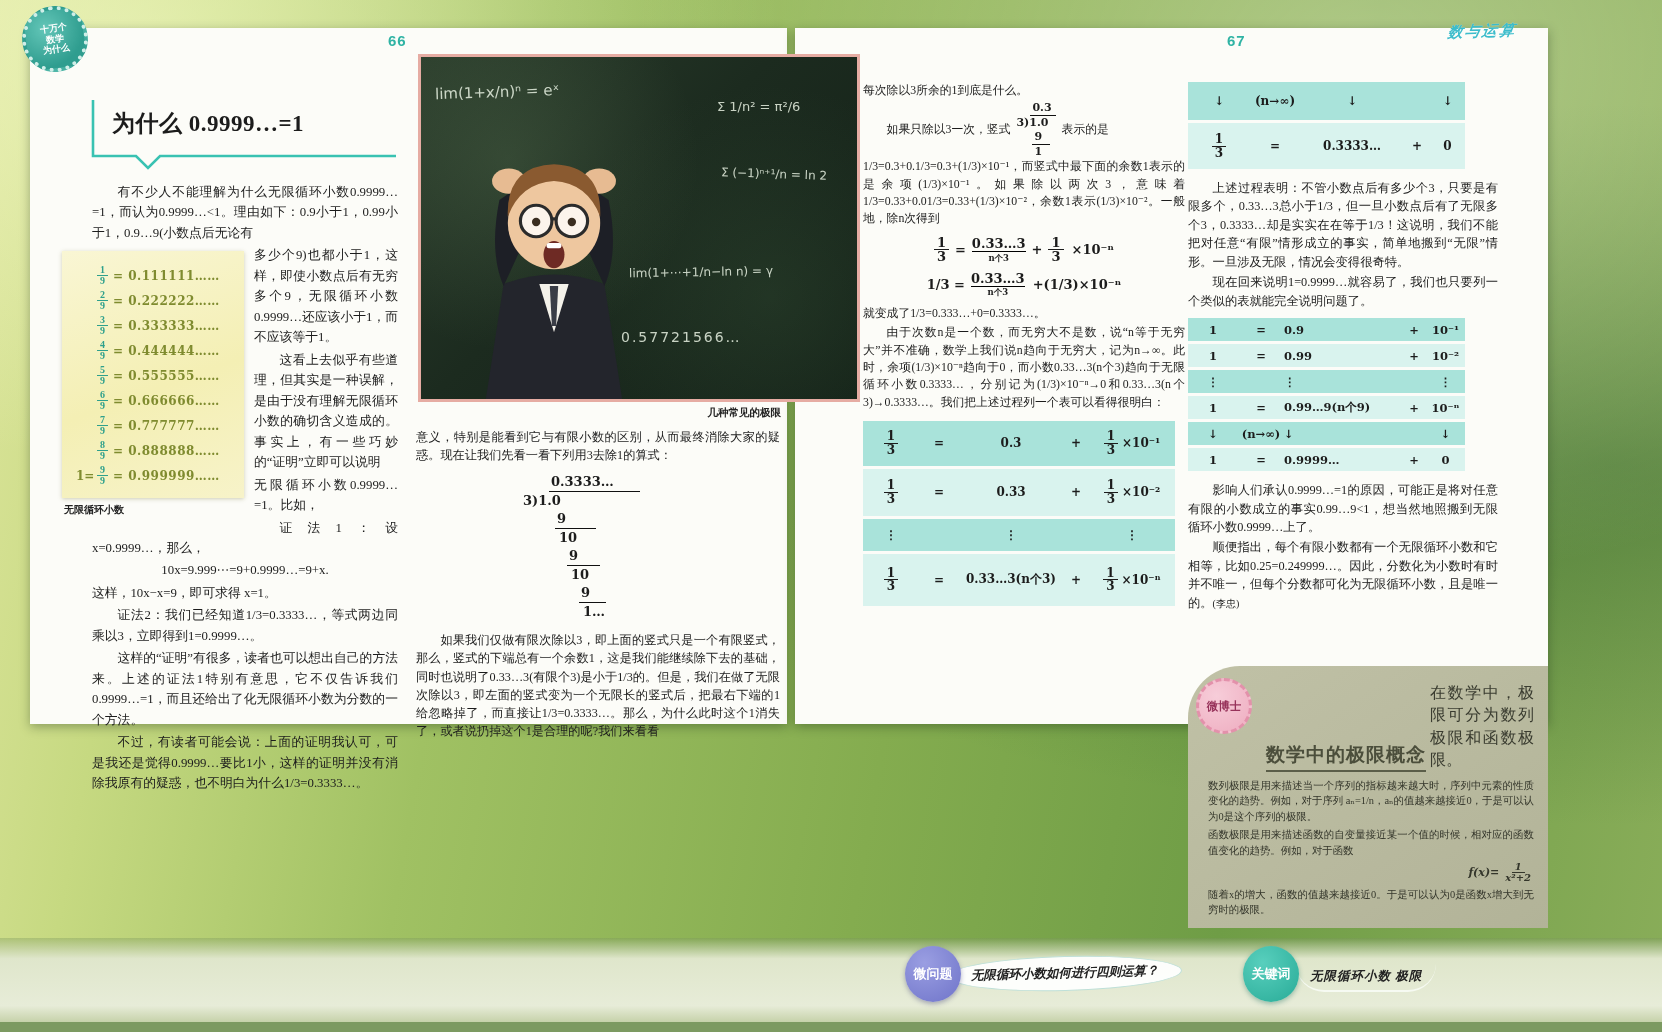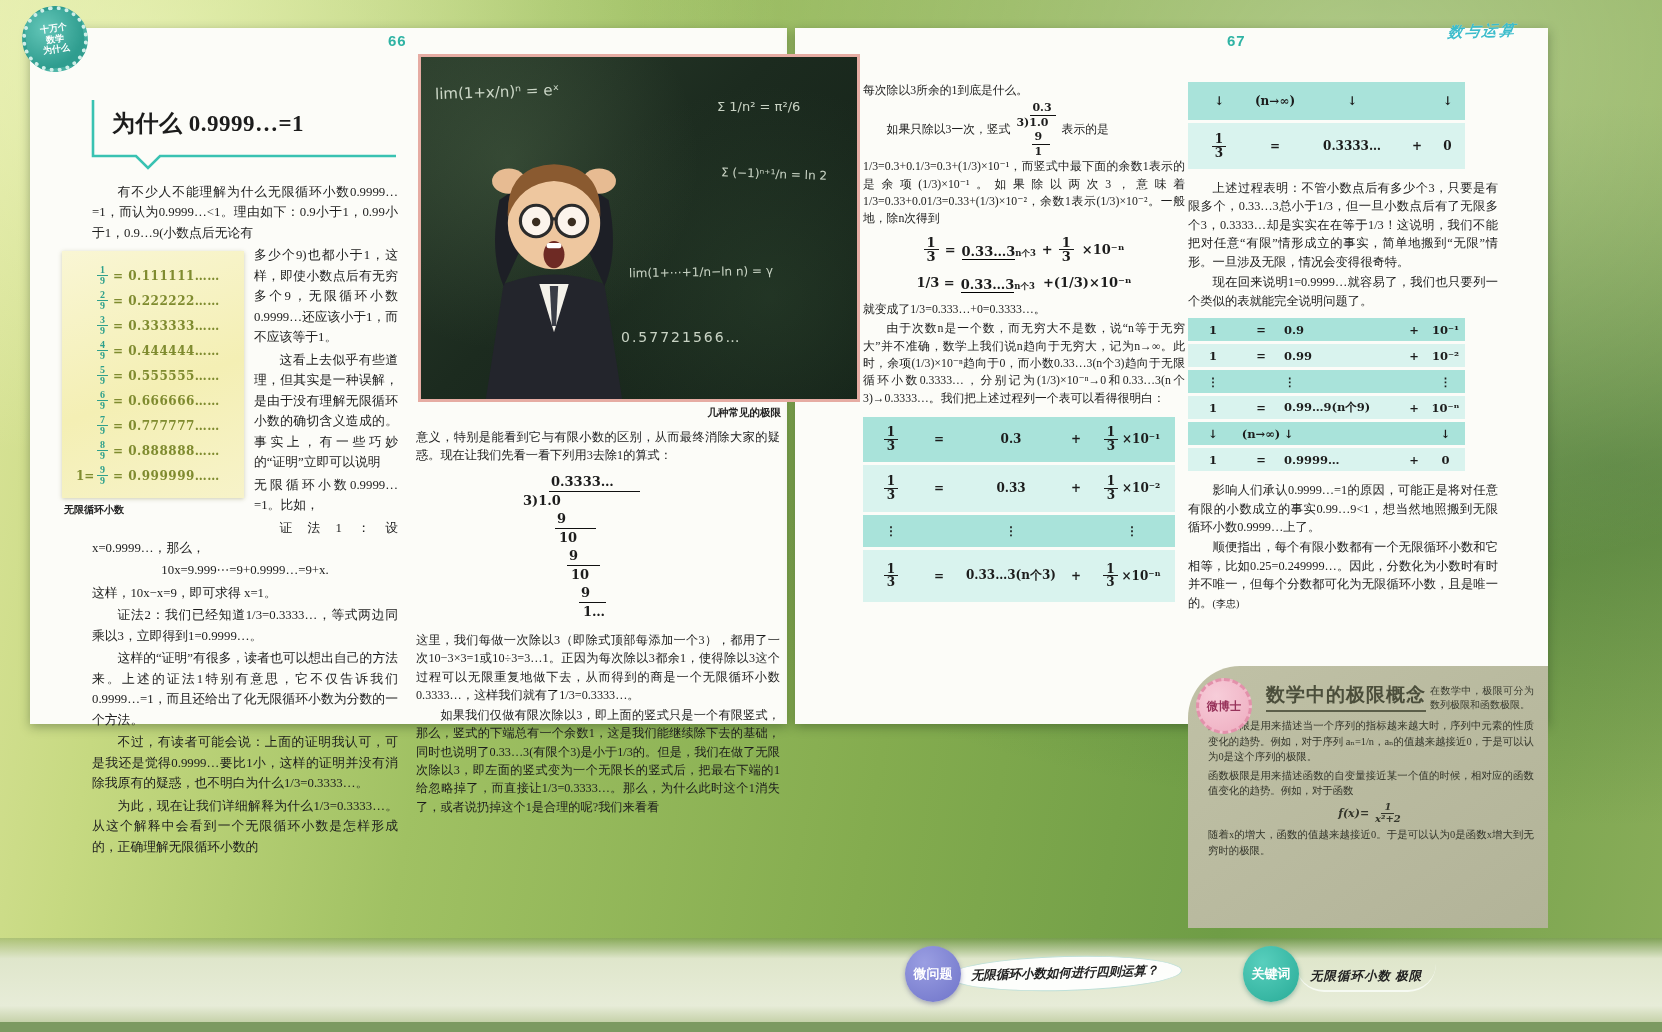--- a/index.html
+++ b/index.html
@@ -77,21 +77,21 @@
 
   
   .mdv{display:inline-flex;flex-direction:column;margin:0 6px;font:bold 11px "DejaVu Serif",serif;line-height:1.25;}
   .mdv .q{margin-left:14px;} .mdv .q .u{padding:0 4px 0 2px;}
   .mdv .s1{margin-left:16px;} .mdv .s1 .u{padding:0 8px 0 2px;}
   .mdv .s2{margin-left:18px;}
   .inlinefig{display:flex;align-items:center;}
 
   
   .formula{display:flex;justify-content:center;align-items:center;gap:6px;margin:8px 0;font:bold 13px "DejaVu Serif",serif;}
-  .ub{display:inline-flex;align-items:center;line-height:1;margin-top:6px;}
+  .ub{display:inline-flex;flex-direction:column;align-items:center;line-height:1;}
   .ubt{font-weight:bold;border-bottom:1.6px solid #000;padding-bottom:1px;}
   .ubl{font-size:8.5px;margin-top:1.5px;}
   .expx{font-weight:bold;margin-left:2px;}
 
   
   .trow{display:grid;align-items:center;justify-items:center;margin-bottom:3px;font:bold 12px "DejaVu Serif",serif;}
   .dk{background:#a9e3da;} .lt{background:#d9f3ee;}
   .t1 .trow{grid-template-columns:56px 40px 1fr 26px 86px;width:312px;}
   .t1r1{height:45px;} .t1r2{height:47px;} .t1r3{height:32px;} .t1r4{height:52px;}
   .t2 .trow{grid-template-columns:62px 50px 104px 26px 35px;width:277px;}
@@ -115,24 +115,24 @@
   .sidebar{position:absolute;left:393px;top:638px;width:360px;height:262px;box-sizing:border-box;
     background:linear-gradient(145deg,#c0c1a6,#b2b398);border-top-left-radius:52px;padding:16px 14px 10px 20px;
     color:#34362b;}
   .drbadge{position:absolute;left:8px;top:12px;width:56px;height:56px;border-radius:50%;
     background:radial-gradient(circle at 35% 30%,#f7cdd9,#eeadc0);border:3px dashed #e391ab;box-sizing:border-box;
     display:flex;align-items:center;justify-content:center;color:#97325a;
     font:bold 11.5px "Liberation Sans","DejaVu Sans",sans-serif;}
   .sbhead{margin-left:58px;display:flex;align-items:flex-end;gap:4px;}
   .sbtitle{font:bold 19px "Liberation Serif","DejaVu Serif",serif;color:#4b4e3b;letter-spacing:1px;
     border-bottom:2px solid #5b5e49;padding-bottom:2px;white-space:nowrap;}
-  .sbintro{font-size:10px;line-height:1.4;color:#3a3c30;text-align:justify;}
+  .sbintro{font-size:16px;line-height:1.4;color:#3a3c30;text-align:justify;}
   .sbbody{margin-top:6px;font-size:10.4px;line-height:1.5;text-align:justify;}
   .sbbody p{margin:0 0 3px 0;}
-  .sbformula{display:flex;justify-content:center;align-items:center;gap:3px;margin:3px 0;font:italic bold 11px "DejaVu Serif",serif;}
+  .sbformula{display:flex;justify-content:flex-end;align-items:center;gap:3px;margin:3px 0;font:italic bold 11px "DejaVu Serif",serif;}
   .sbformula .fr{font-size:10px;}
 
   
   .tagbadge{position:absolute;width:56px;height:56px;border-radius:50%;z-index:7;
     display:flex;align-items:center;justify-content:center;text-align:center;
     color:#fff;font:bold 13px/1.15 "Liberation Sans","DejaVu Sans",sans-serif;}
   .tagq{left:905px;top:946px;background:radial-gradient(circle at 35% 30%,#9a9ee2,#6f74c9);box-shadow:0 2px 5px rgba(60,60,120,.4);}
   .tagk{left:1243px;top:946px;background:radial-gradient(circle at 35% 30%,#58cfbd,#28ab97);box-shadow:0 2px 5px rgba(30,110,95,.4);}
   .tagbubble{position:absolute;left:948px;top:956px;z-index:6;background:rgba(255,255,255,.92);
     border:1.5px solid #bfe0d8;border-radius:50%;padding:8px 22px;transform:rotate(-1.5deg);
@@ -242,40 +242,38 @@
 
     <p>多少个9)也都小于1，这样，即使小数点后有无穷多个9，无限循环小数0.9999…还应该小于1，而不应该等于1。</p>
     <p class="ind">这看上去似乎有些道理，但其实是一种误解，是由于没有理解无限循环小数的确切含义造成的。事实上，有一些巧妙的“证明”立即可以说明</p>
     <p>无限循环小数0.9999…=1。比如，</p>
     <p class="ind">证法1：设 x=0.9999…，那么，</p>
     <p class="centerline">10x=9.999⋯=9+0.9999…=9+x.</p>
     <p>这样，10x−x=9，即可求得 x=1。</p>
     <p class="ind">证法2：我们已经知道1/3=0.3333…，等式两边同乘以3，立即得到1=0.9999…。</p>
     <p class="ind">这样的“证明”有很多，读者也可以想出自己的方法来。上述的证法1特别有意思，它不仅告诉我们0.9999…=1，而且还给出了化无限循环小数为分数的一个方法。</p>
     <p class="ind">不过，有读者可能会说：上面的证明我认可，可是我还是觉得0.9999…要比1小，这样的证明并没有消除我原有的疑惑，也不明白为什么1/3=0.3333…。</p>
-    <p class="ind">为此，现在让我们详细解释为什么1/3=0.3333…。从这个解释中会看到一个无限循环小数是怎样形成的，正确理解无限循环小数的</p>
   </div>
 
   <div class="photocap">几种常见的极限</div>
 
   <div class="col col2">
     <p>意义，特别是能看到它与有限小数的区别，从而最终消除大家的疑惑。现在让我们先看一看下列用3去除1的算式：</p>
 
     <div class="ldiv">
       <div class="ldq"><span class="u">0.3333…</span></div>
       <div><span>3)</span><span>1.0</span></div>
       <div class="lds1"><span class="u">9</span></div>
       <div class="lds2"><span>10</span></div>
       <div class="lds3"><span class="u">9</span></div>
       <div class="lds4"><span>10</span></div>
       <div class="lds5"><span class="u">9</span></div>
       <div class="lds6"><span>1…</span></div>
     </div>
 
-    <p>这里，我们每做一次除以3（即除式顶部每添加一个3），都用了一次10−3×3=1或10÷3=3…1。正因为每次除以3都余1，使得除以3这个过程可以无限重复地做下去，从而得到的商是一个无限循环小数0.3333…，这样我们就有了1/3=0.3333…。</p>
     <p class="ind">如果我们仅做有限次除以3，即上面的竖式只是一个有限竖式，那么，竖式的下端总有一个余数1，这是我们能继续除下去的基础，同时也说明了0.33…3(有限个3)是小于1/3的。但是，我们在做了无限次除以3，即左面的竖式变为一个无限长的竖式后，把最右下端的1给忽略掉了，而直接让1/3=0.3333…。那么，为什么此时这个1消失了，或者说扔掉这个1是合理的呢?我们来看看</p>
   </div>
 </div>
 
 <div class="page page-right">
   <div class="pgnum" style="left:432px;">67</div>
 
   <div class="col rcol1">
     <p>每次除以3所余的1到底是什么。</p>
     <div class="inlinefig">

